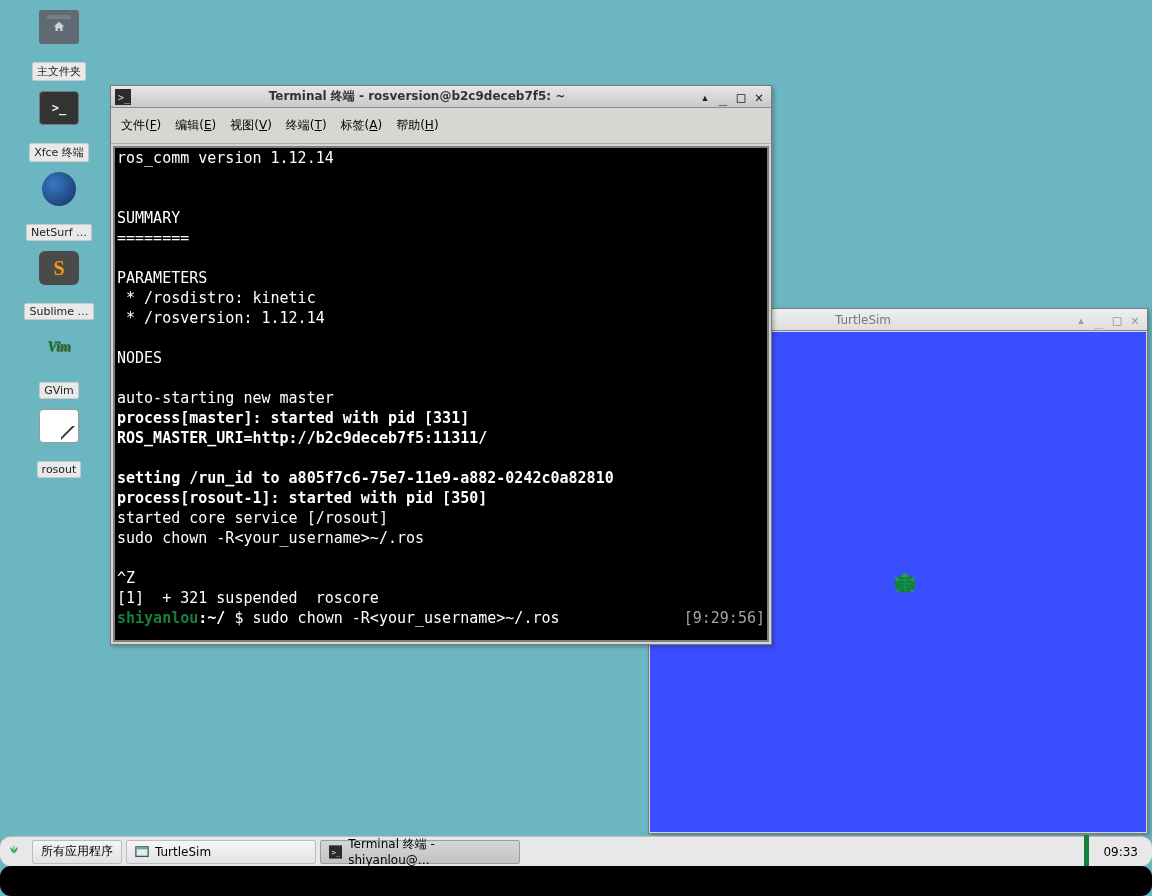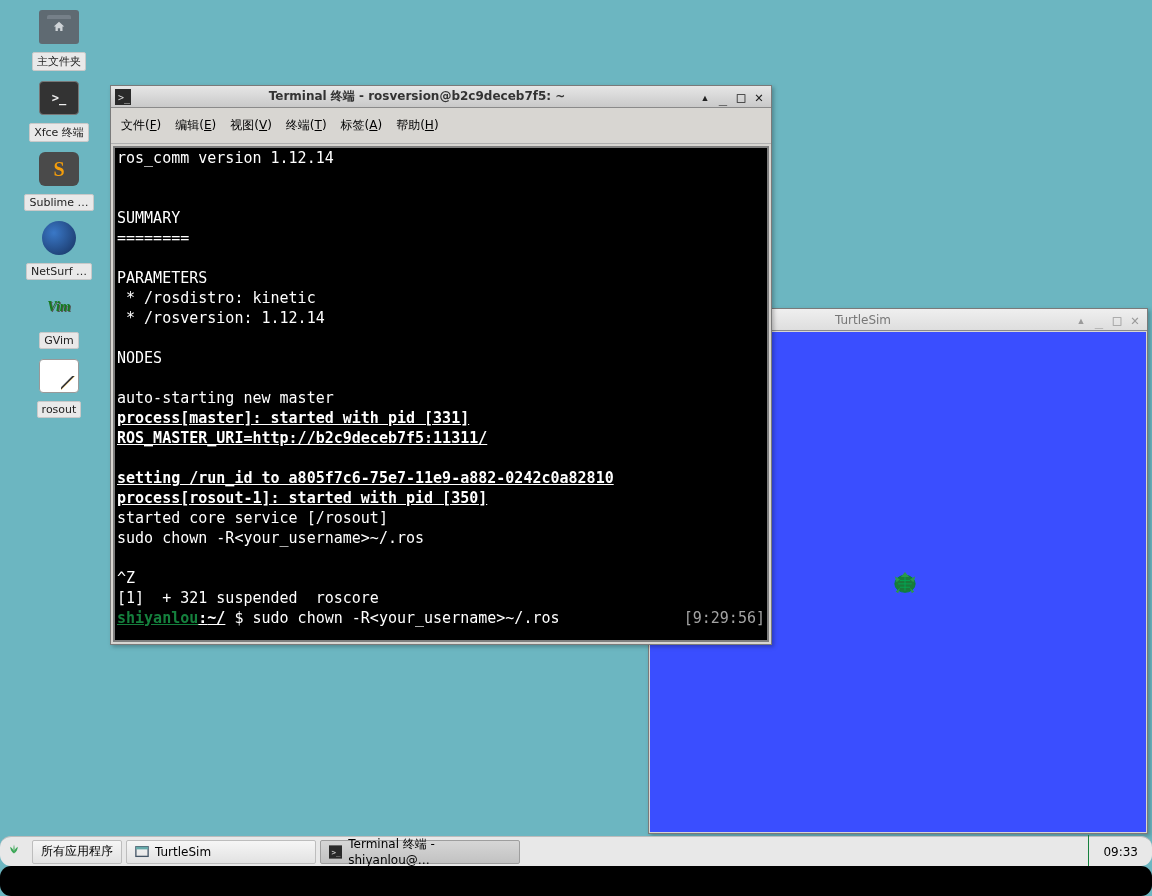--- a/index.html
+++ b/index.html
@@ -6,21 +6,21 @@
   body {
     width:1152px; height:896px;
     background:#6cb6c1;
     font-family:"DejaVu Sans","Noto Sans",sans-serif;
     font-size:12px;
     overflow:hidden;
     position:relative;
   }
   
   .desktop-icons { position:absolute; top:10px; left:20px; display:flex; flex-direction:column; gap:10px; }
-  .di { width:78px; display:flex; flex-direction:column; align-items:center; gap:8px; cursor:pointer; }
+  .di { width:78px; display:flex; flex-direction:column; align-items:center; gap:18px; cursor:pointer; }
   .di .pict { width:40px; height:34px; display:flex; align-items:center; justify-content:center; border-radius:4px; }
   .di .lbl { background:#e9e9e9; border:1px solid #c9c9c9; padding:1px 4px; font-size:11px; color:#222; border-radius:2px; white-space:nowrap; max-width:78px; overflow:hidden; text-overflow:ellipsis; }
   .pict.folder { background:#5f6a72; border-radius:3px; position:relative; }
   .pict.folder::before { content:""; position:absolute; top:5px; left:8px; width:24px; height:4px; background:#768089; border-radius:2px 2px 0 0; }
   .pict.folder svg { width:14px; height:14px; }
   .pict.term { background:#333; border:1px solid #777; }
   .pict.term::after { content:">_"; color:#eee; font:bold 12px monospace; }
   .pict.sublime { background:#4a4a4a; border-radius:6px; display:flex; align-items:center; justify-content:center; }
   .pict.sublime::after { content:"S"; color:#f59e0b; font:bold 20px serif; }
   .pict.netsurf { background:radial-gradient(circle at 35% 35%,#3a78c7 0%,#1d3e72 80%); border-radius:50%; width:34px; height:34px; }
@@ -44,21 +44,21 @@
   .menubar { height:36px; background:#d8d6d2; display:flex; align-items:center; gap:14px; padding:0 10px;
     border-bottom:1px solid #b0b0b0; font-size:12px; }
   .menubar span u { text-decoration:underline; }
 
   
   #termwin { left:110px; top:85px; width:662px; }
   .term-inner { margin:2px; border:2px solid #7e7e7e; }
   .term-body { background:#000; color:#fff; font:15px/20px "DejaVu Sans Mono","Noto Sans Mono",monospace;
     padding:0 2px 2px 2px; white-space:pre; height:492px; overflow:hidden; }
   .term-body .g { color:#15803d; font-weight:bold; }
-  .term-body .b { font-weight:bold;text-decoration:underline; }
+  .term-body .b { font-weight:bold; }
   .prompt-row { display:flex; }
   .prompt-row .left { flex:1; }
   .prompt-row .right { color:#a3a3a3; }
 
   
   #turtlewin { left:648px; top:308px; width:500px; }
   #turtlewin .titlebar { background:linear-gradient(#efefef,#dedede); color:#666; }
   #turtlewin .titlebar .title { color:#777; font-weight:normal; }
   #turtlewin .wc span { color:#9a9a9a; }
   .turtlecanvas { background:#3a4eff; height:500px; position:relative; margin:1px; }
@@ -66,21 +66,21 @@
 
   
   .taskbar { position:absolute; left:0; right:0; bottom:0; height:30px; background:#e8e8e8;
     border-top:1px solid #bcbcbc; display:flex; align-items:center; font-size:12px; }
   .taskbar .launcher { width:28px; height:28px; display:flex; align-items:center; justify-content:center; }
   .taskbar .btn { height:24px; display:flex; align-items:center; gap:6px; padding:0 8px;
     border:1px solid #bdbdbd; background:linear-gradient(#f6f6f6,#e2e2e2); margin-left:4px; border-radius:2px; cursor:pointer; }
   .taskbar .btn.active { background:linear-gradient(#d6d6d6,#c2c2c2); border-color:#9e9e9e; }
   .taskbar .btn .ico { width:14px; height:14px; }
   .taskbar .spacer { flex:1; }
-  .taskbar .clock { padding:17px 14px; height:26px; display:flex; align-items:center; border-left:1px solid #15803d; }
+  .taskbar .clock { padding:17px 14px; height:26px; display:flex; align-items:center; border-left:5px solid #15803d; }
   body { height:896px; }
   .blackstrip { position:absolute; left:0; right:0; bottom:0; height:30px; background:#000; z-index:0; }
   .taskbar, .blackstrip { z-index:5;border-radius:11px; }
   
   .taskbar { bottom:30px; }
 </style>
 </head>
 <body>
 
 <div class="desktop-icons">
@@ -90,26 +90,26 @@
           <path fill="#cfd4d8" d="M12 3l9 8h-3v8h-4v-5h-4v5H6v-8H3z"></path>
         </svg>
       </div>
     <div class="lbl">主文件夹</div>
   </div>
   <div class="di">
     <div class="pict term"></div>
     <div class="lbl">Xfce 终端</div>
   </div>
   <div class="di">
+    <div class="pict netsurf"></div>
+    <div class="lbl">NetSurf …</div>
+  </div>
+  <div class="di">
     <div class="pict sublime"></div>
     <div class="lbl">Sublime …</div>
-  </div>
-  <div class="di">
-    <div class="pict netsurf"></div>
-    <div class="lbl">NetSurf …</div>
   </div>
   <div class="di">
     <div class="pict gvim"></div>
     <div class="lbl">GVim</div>
   </div>
   <div class="di">
     <div class="pict gedit"></div>
     <div class="lbl">rosout</div>
   </div>
 </div>

